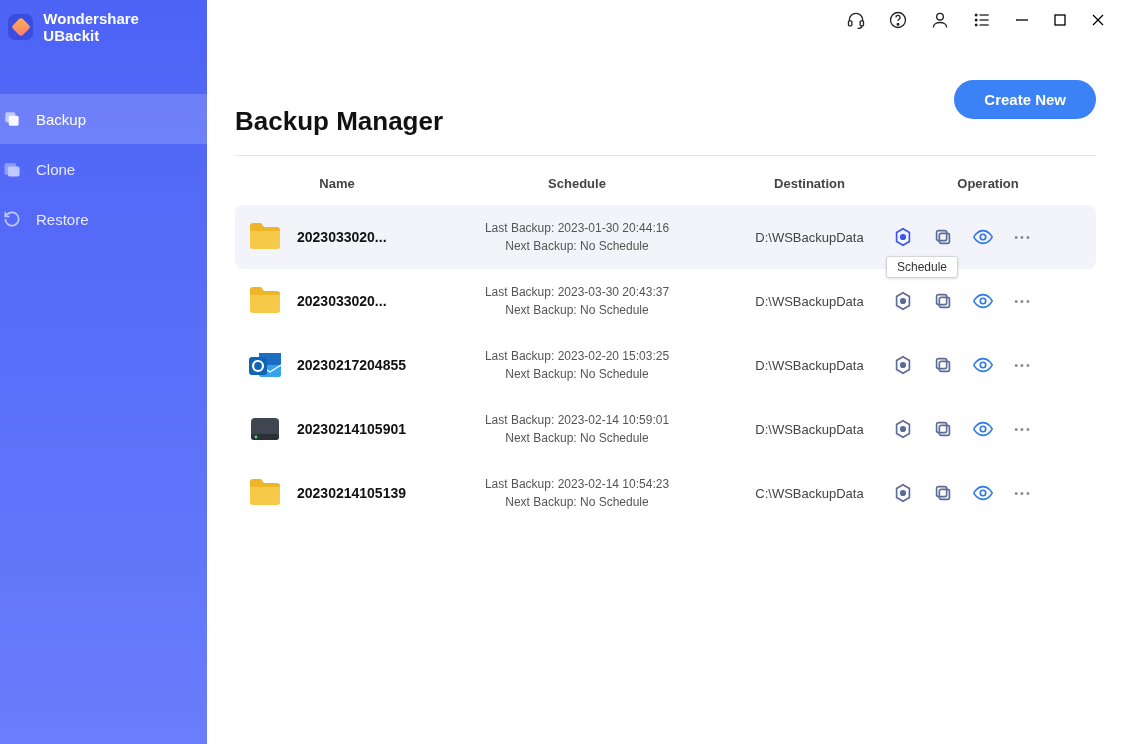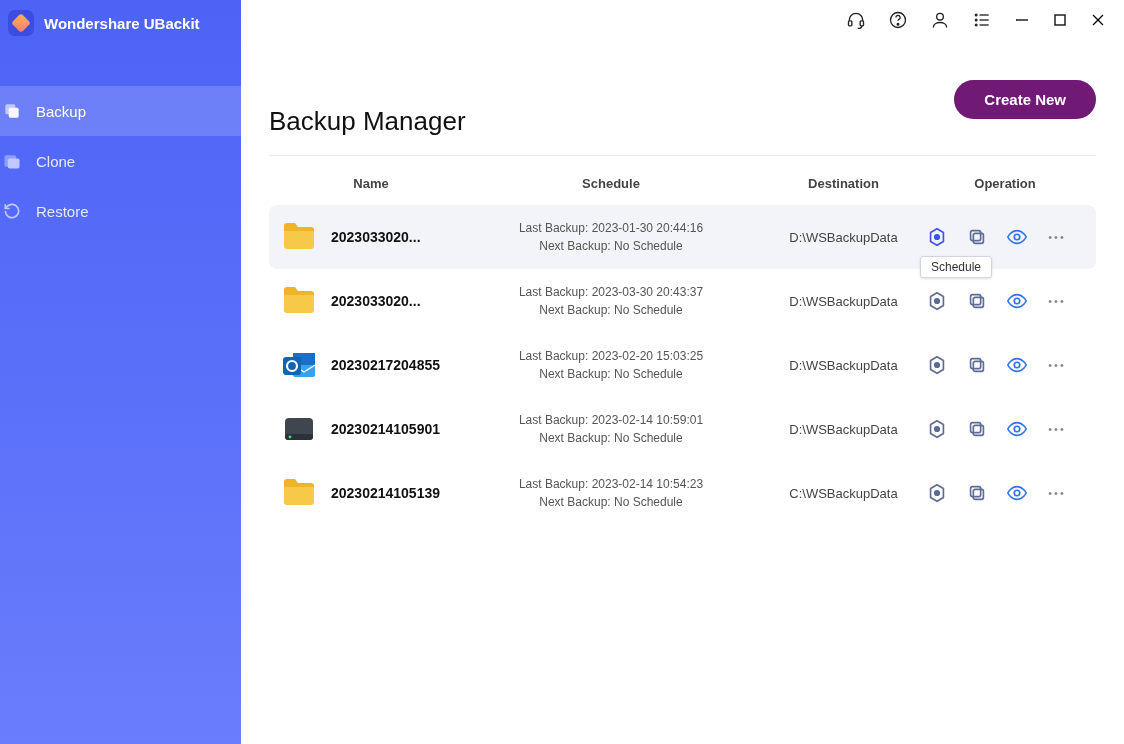--- a/index.html
+++ b/index.html
@@ -4,21 +4,21 @@
 <style>
 * { margin:0; padding:0; box-sizing:border-box; }
 body {
   font-family: "Segoe UI", Arial, sans-serif;
   width: 1124px; height: 744px;
   background: #fff;
   overflow: hidden;
   display: flex;
 }
 .sidebar {
-  width: 241px; height: 100%;
+  width: 207px; height: 100%;
   background: linear-gradient(180deg,#4d63f6 0%,#5a6ff9 50%, #6a7dfc 100%);
   display: flex; flex-direction: column;
   color: #fff;
 }
 .logo-row {
   display:flex; align-items:center; gap:10px;
   padding: 10px 12px 18px 8px;
   font-size: 15px; font-weight:600;
 }
 .logo-badge {
@@ -53,23 +53,23 @@
 .titlebar {
   height: 40px;
   display:flex; align-items:center; justify-content:flex-end;
   padding: 0 18px;
   gap: 22px;
 }
 .tb-icon { width:20px; height:20px; display:flex;align-items:center;justify-content:center; color:#222; cursor:pointer;}
 .tb-win { width:16px;height:16px; display:flex;align-items:center;justify-content:center; cursor:pointer;}
 .content { padding: 22px 28px 0 28px; flex:1;}
 .header-row { display:flex; align-items:center; justify-content:space-between; padding-bottom: 18px; border-bottom:1px solid #e5e7ed;}
-.page-title { font-size: 26px; font-weight: 400; color:#111;margin-top:44px;}
+.page-title { font-size: 26px; font-weight: 700; color:#111;margin-top:44px;}
 .create-btn {
-  background:#701a75; color:#fff; border:none;
+  background:#3b82f6; color:#fff; border:none;
   border-radius: 22px; padding: 11px 30px;
   font-size: 15px; font-weight:600; cursor:pointer;
 }
 
 .table { margin-top: 6px;}
 .thead, .row {
   display:grid;
   grid-template-columns: 180px 300px 165px 1fr;
   align-items:center;
   text-align:center;

